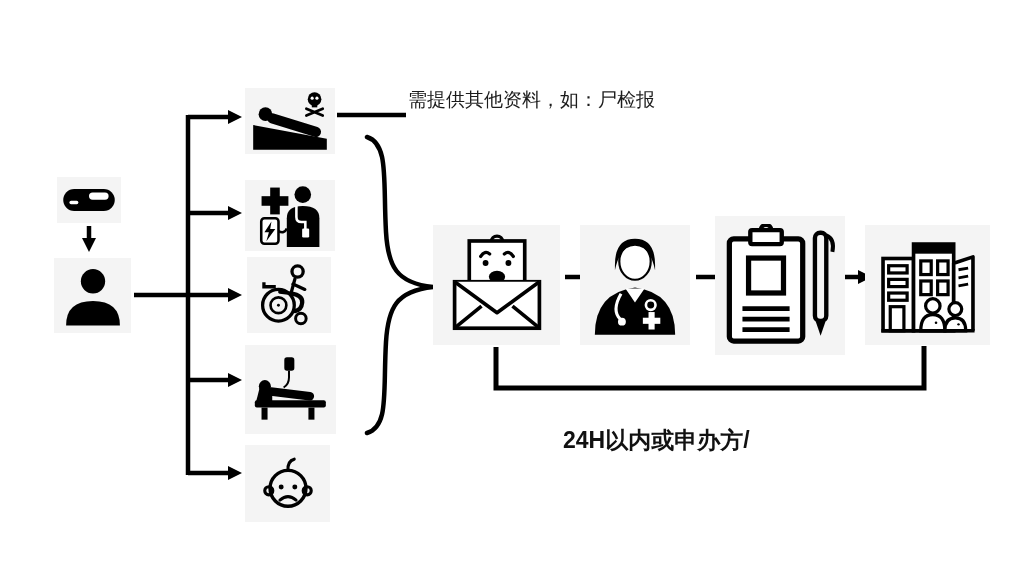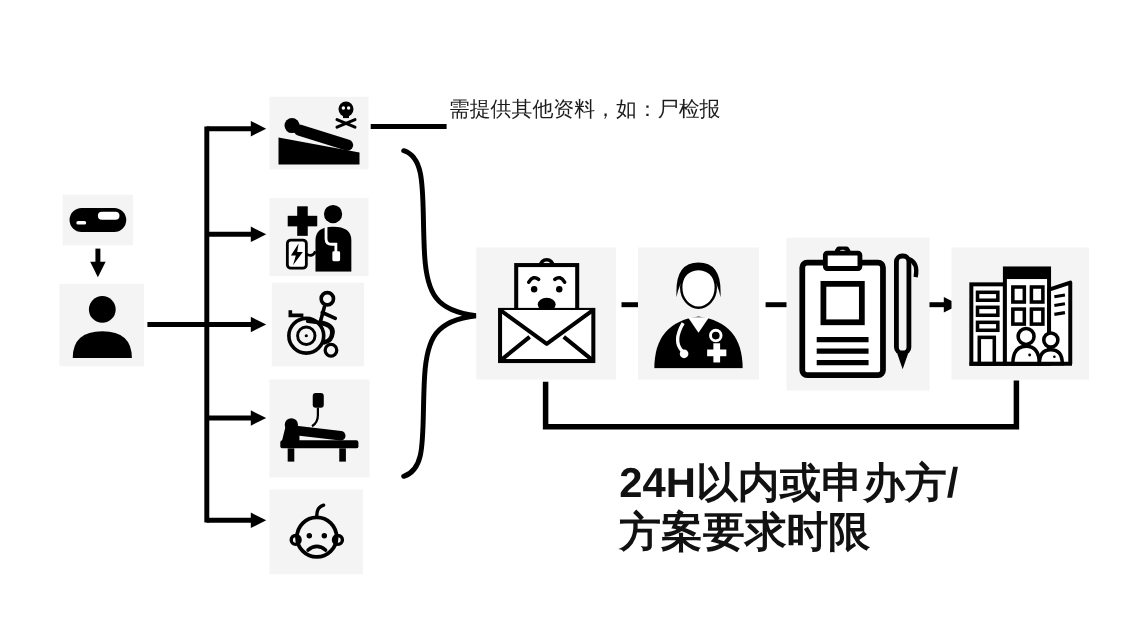--- a/index.html
+++ b/index.html
@@ -6,21 +6,21 @@
   .stage{
     position:relative;width:1024px;height:576px;background:#ffffff;overflow:hidden;
     font-family:"Liberation Sans","DejaVu Sans",sans-serif;color:#1c1c1c;
   }
   .tile{
     position:absolute;background:#f4f4f4;
     display:flex;align-items:center;justify-content:center;
   }
   .overlay{position:absolute;left:0;top:0;}
   .note{position:absolute;font-size:19px;line-height:28px;color:#1c1c1c;white-space:nowrap;}
-  .deadline{position:absolute;font-size:38px;line-height:44px;font-weight:700;color:#111;white-space:nowrap;}
+  .deadline{position:absolute;font-size:23px;line-height:44px;font-weight:700;color:#111;white-space:nowrap;}
 </style>
 </head>
 <body>
 
 <div class="stage">
 
   <svg class="overlay" width="1024" height="576" viewBox="0 0 1024 576">
     <g stroke="#000" stroke-width="4.5" fill="none">
       <line x1="89" y1="226" x2="89" y2="240"></line>
       <line x1="188" y1="115" x2="188" y2="475"></line>
@@ -196,16 +196,15 @@
       <path d="M8,120 L124,120" stroke="#000" stroke-width="4.5" fill="none"></path>
     </svg>
   </div>
 
   <div class="note" style="left:408px;top:86px;text-align:right;">
     <div>需提供其他资料，如：尸检报</div>
   </div>
 
   <div class="deadline" style="left:563px;top:418px;">
     <div>24H以内或申办方/</div>
-    <div>方案要求时限</div>
   </div>
 
 </div>
 
 </body></html>

